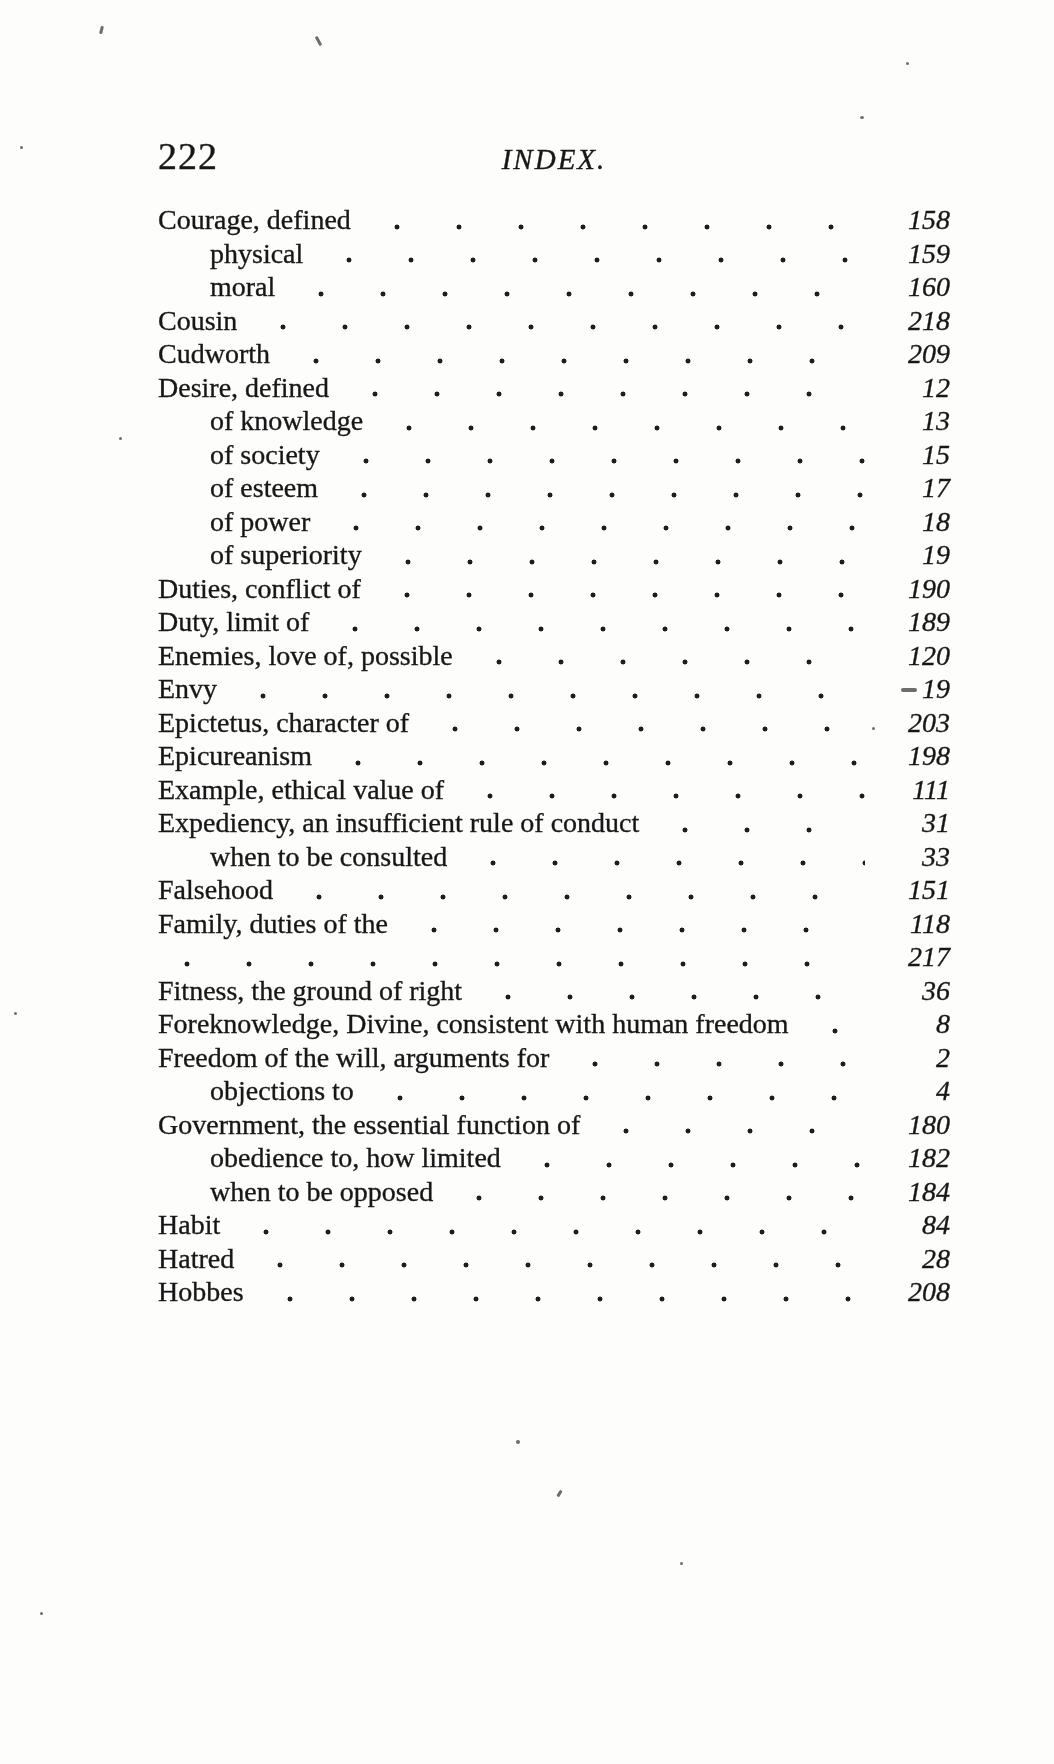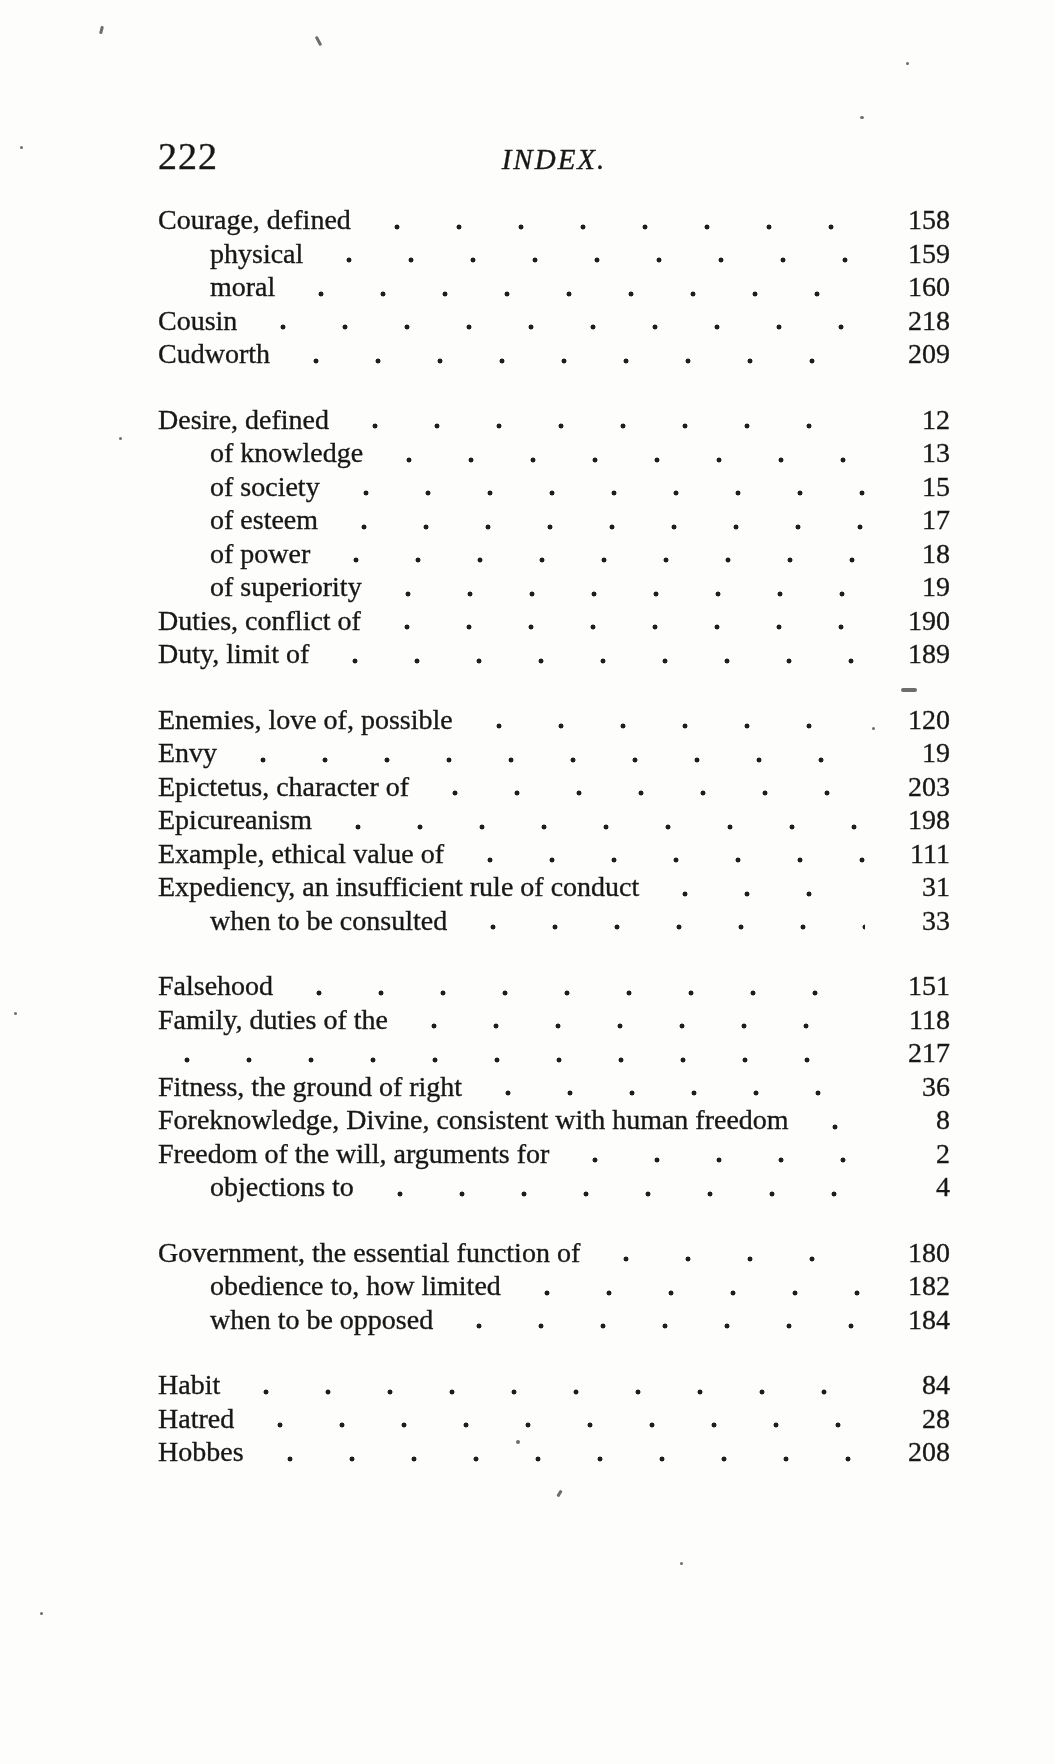--- a/index.html
+++ b/index.html
@@ -42,21 +42,20 @@
     top: 6px;
     font-size: 29px;
     line-height: 34px;
     font-style: italic;
     letter-spacing: 2px;
   }
   .index-list {
     margin-top: 20px;
   }
   .section:not(:first-child) {
-    margin-top: 32px;
   }
   .row {
     display: flex;
     align-items: flex-start;
     height: 33.5px;
     font-size: 28px;
     gap: 17px;
   }
   .row .label {
     white-space: nowrap;
@@ -73,20 +72,21 @@
     background-image: radial-gradient(circle at 3px 3px, #1d1d1d 2.1px, rgba(0,0,0,0) 2.8px);
     background-size: 62px 6px;
     background-repeat: repeat-x;
     background-position: 26px calc(100% - 8px);
   }
   .num {
     flex: 0 0 auto;
     width: 64px;
     text-align: right;
     white-space: nowrap;
+    font-style: italic;
   }
   
   .speck {
     position: absolute;
     background: #3c3c3c;
     border-radius: 50%;
     opacity: 0.75;
   }
   .speck.tick {
     border-radius: 1px;

